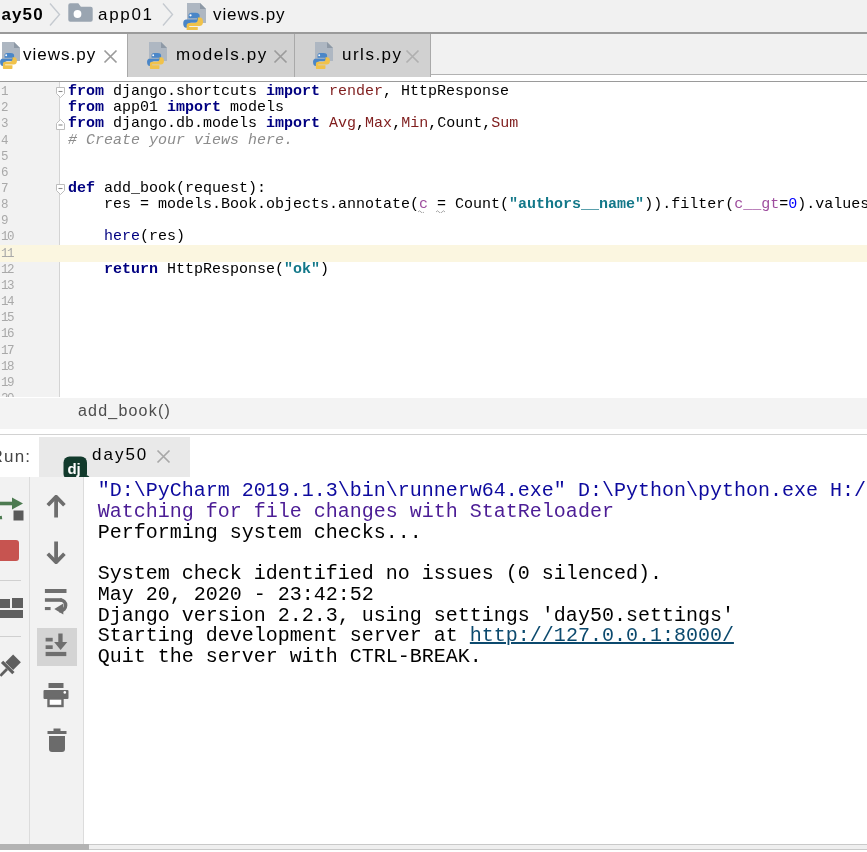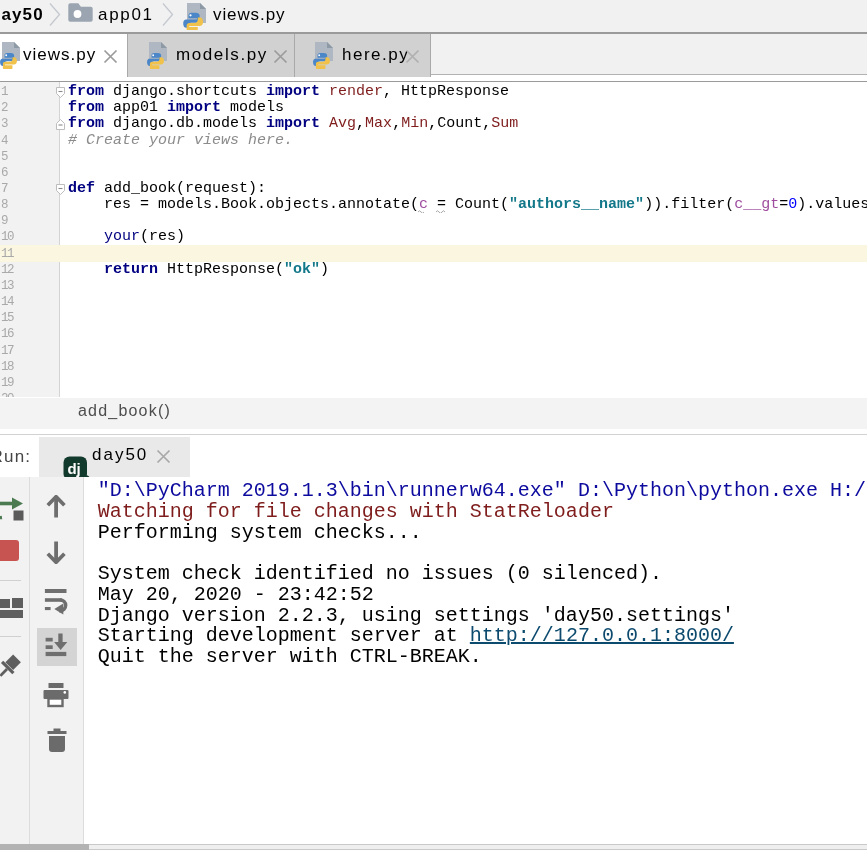--- a/index.html
+++ b/index.html
@@ -95,21 +95,21 @@
 
 <svg class="abs" style="left:312px;top:41px;" width="26" height="28" viewBox="0 0 26 28">
   <path d="M3 1 h12 l6 6 v13 h-18 z" fill="#aeb7c2"></path>
     <path d="M15 1 l6 6 h-6 z" fill="#8e99a6"></path>
   <g transform="translate(0,11) scale(1.18)">
     <path d="M7.7 0.9 c-2.7 0-3 1.2-3 2 v2 h6.2 v0.8 H3.1 c-0.9 0-2.2 0.5-2.2 3 s1.3 3.1 2.2 3.1 h1.6 v-1.8 c0-1.1 0.9-2.1 2.1-2.1 h4.2 c0.9 0 1.8-0.7 1.8-1.7 V2.9 c0-0.8-0.7-2-3-2 z" fill="#4a86c8"></path>
     <circle cx="6.1" cy="2.7" r="0.8" fill="#fff"></circle>
     <path d="M8.4 15.3 c2.7 0 3-1.2 3-2 v-2 H5.2 v-0.8 h7.8 c0.9 0 2.2-0.5 2.2-3 s-1.3-3.1-2.2-3.1 h-1.6 v1.8 c0 1.1-0.9 2.1-2.1 2.1 H5.1 c-0.9 0-1.8 0.7-1.8 1.7 v3.3 c0 0.8 0.7 2 3 2 z" fill="#f0c24b"></path>
   </g>
 </svg>
-<div class="abs" style="left:342px;top:45px;font-size:17px;color:#000;letter-spacing:1.5px;">here.py</div>
+<div class="abs" style="left:342px;top:45px;font-size:17px;color:#000;letter-spacing:1.5px;">urls.py</div>
 <svg class="abs" style="left:404px;top:48px;" width="17" height="17">
     <path d="M2.5 2.5 L14.5 14.5 M14.5 2.5 L2.5 14.5" stroke="#b0b0b0" stroke-width="1.7"></path>
   </svg>
 
 <div class="abs" style="left:0;top:81.1px;width:867px;height:2px;background:#9a9a9a;"></div>
 
 <div class="abs" style="left:0;top:82.4px;width:867px;height:315px;background:#ffffff;overflow:hidden;">
 
   <div class="abs" style="left:0;top:0;width:60px;height:316px;background:#f2f2f2;border-right:1px solid #d4d4d4;box-sizing:border-box;"></div>
 
@@ -151,21 +151,21 @@
 
   <div class="abs mono" style="left:68px;top:1.7px;font-size:15px;line-height:16.16px;color:#000;"><span class="kw">from</span> django.shortcuts <span class="kw">import</span> <span class="gray">render</span>, HttpResponse
 <span class="kw">from</span> app01 <span class="kw">import</span> models
 <span class="kw">from</span> django.db.models <span class="kw">import</span> <span class="gray">Avg</span>,<span class="gray">Max</span>,<span class="gray">Min</span>,Count,<span class="gray">Sum</span>
 <span class="cmt"># Create your views here.</span>
 
 
 <span class="kw">def</span> add_book(request):
     res = models.Book.objects.annotate(<span class="kwarg">c</span> = Count(<span class="str">"authors__name"</span>)).filter(<span class="kwarg">c__gt</span>=<span class="num">0</span>).values
 
-    <span class="builtin">your</span>(res)
+    <span class="builtin">here</span>(res)
 
     <span class="kw">return</span> HttpResponse(<span class="str">"ok"</span>)</div>
 
   <svg class="abs" style="left:418px;top:126.5px;" width="40" height="4">
     <path d="M0 3 q1.5 -2.5 3 0 t3 0" stroke="#9e9e9e" stroke-width="0.9" fill="none"></path>
     <path d="M18 3 q1.5 -2.5 3 0 t3 0 t3 0" stroke="#9e9e9e" stroke-width="0.9" fill="none"></path>
   </svg>
 </div>
 
 <div class="abs" style="left:0;top:397.5px;width:867px;height:32.2px;background:#f3f3f3;border-bottom:1.6px solid #d0d0d0;box-sizing:border-box;"></div>
@@ -250,21 +250,21 @@
   <circle cx="21.8" cy="9.4" r="1.3" fill="#fff"></circle>
 </svg>
 
 <svg class="abs" style="left:47px;top:728px;" width="20" height="25" viewBox="0 0 20 25">
   <rect x="6.5" y="0.5" width="7" height="3" fill="#6b6b6b"></rect>
   <rect x="0.5" y="3" width="19" height="3" fill="#6b6b6b"></rect>
   <path d="M2 8 h16 v13 a3 3 0 0 1 -3 3 h-10 a3 3 0 0 1 -3 -3 z" fill="#6b6b6b"></path>
 </svg>
 
 <div class="abs mono" style="left:97.8px;top:481.2px;font-size:20px;line-height:20.75px;color:#000;"><span style="color:#0d0a9e">"D:\PyCharm 2019.1.3\bin\runnerw64.exe" D:\Python\python.exe H:/</span>
-<span style="color:#7f1d1d">Watching for file changes with StatReloader</span>
+<span style="color:#4c1d95">Watching for file changes with StatReloader</span>
 Performing system checks...
 
 System check identified no issues (0 silenced).
 May 20, 2020 - 23:42:52
 Django version 2.2.3, using settings 'day50.settings'
 Starting development server at <span style="color:#0c4a6e;text-decoration:underline">http://127.0.0.1:8000/</span>
 Quit the server with CTRL-BREAK.</div>
 
 <div class="abs" style="left:0;top:844.4px;width:867px;height:5.6px;background:#efefef;border-top:1px solid #c9c9c9;border-bottom:1px solid #c9c9c9;box-sizing:border-box;"></div>
 <div class="abs" style="left:0;top:844.4px;width:89px;height:5.6px;background:#b3b3b3;"></div>

